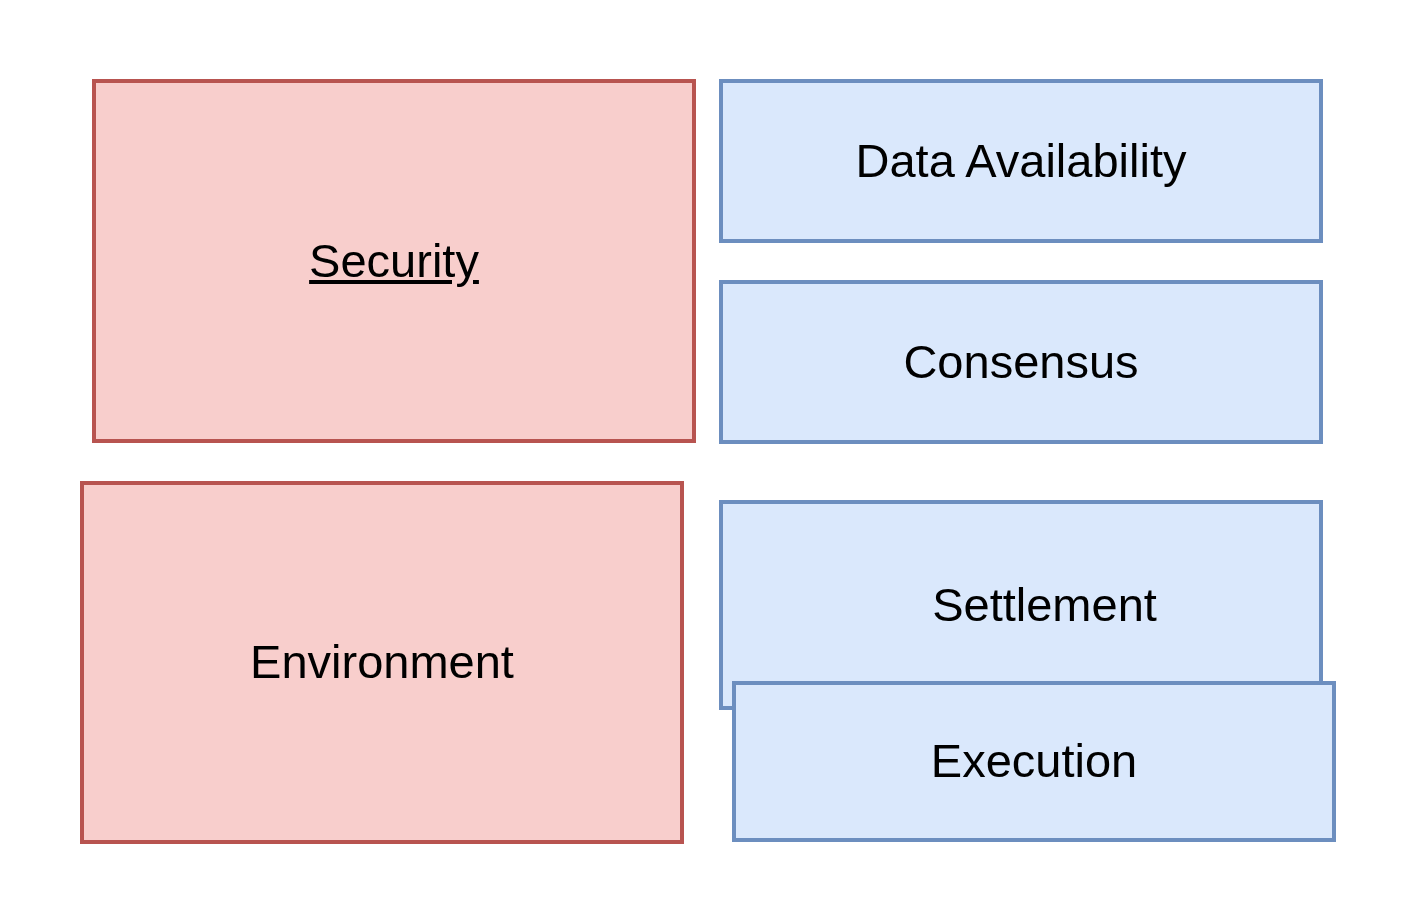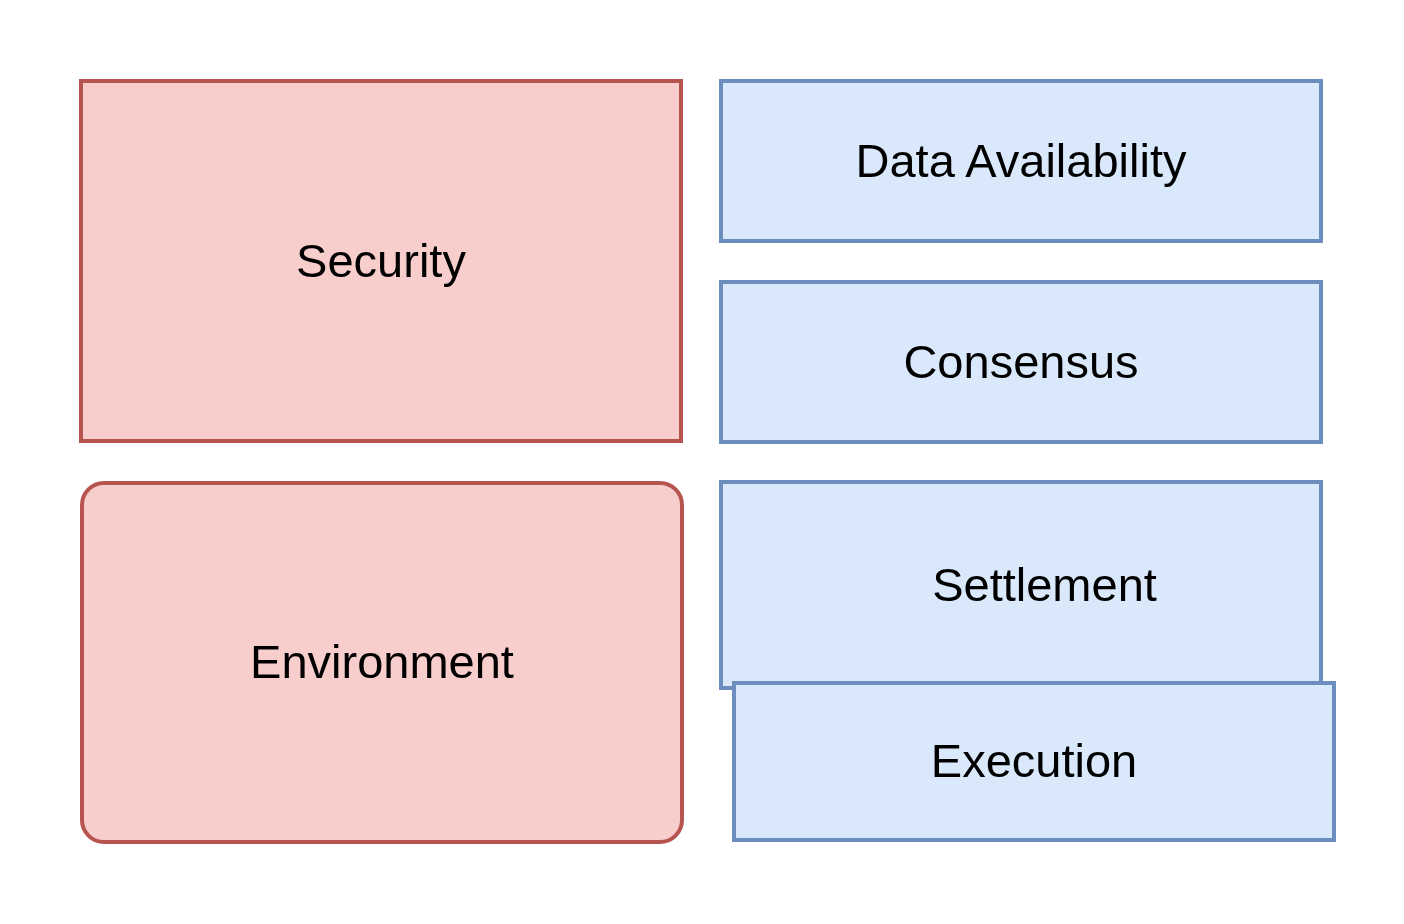--- a/index.html
+++ b/index.html
@@ -31,26 +31,26 @@
   }
   .node.red {
     background: #f8cecc;
     border: 4px solid #b85450;
   }
   .node.blue {
     background: #dae8fc;
     border: 4px solid #6c8ebf;
   }
   
-  #node-security    { left: 79px;  top: 79px;  width: 604px; height: 364px; }
-  #node-environment { left: 80px;  top: 481px; width: 604px; height: 363px; border-radius: 24px; }
+  #node-security    { left: 92px;  top: 79px;  width: 604px; height: 364px; text-decoration: underline; }
+  #node-environment { left: 80px;  top: 481px; width: 604px; height: 363px; }
   
   #node-data-availability { left: 719px; top: 79px;  width: 604px; height: 164px; }
   #node-consensus         { left: 719px; top: 280px; width: 604px; height: 164px; }
-  #node-settlement        { left: 719px; top: 480px; width: 604px; height: 210px; padding-left: 47px; }
+  #node-settlement        { left: 719px; top: 500px; width: 604px; height: 210px; padding-left: 47px; }
   #node-execution         { left: 719px; top: 681px; width: 604px; height: 161px; margin-left: 13px; }
 </style>
 </head>
 <body>
 
 <div class="canvas">
 
   <div class="node red" id="node-security">
     <span class="label">Security</span>
   </div>

